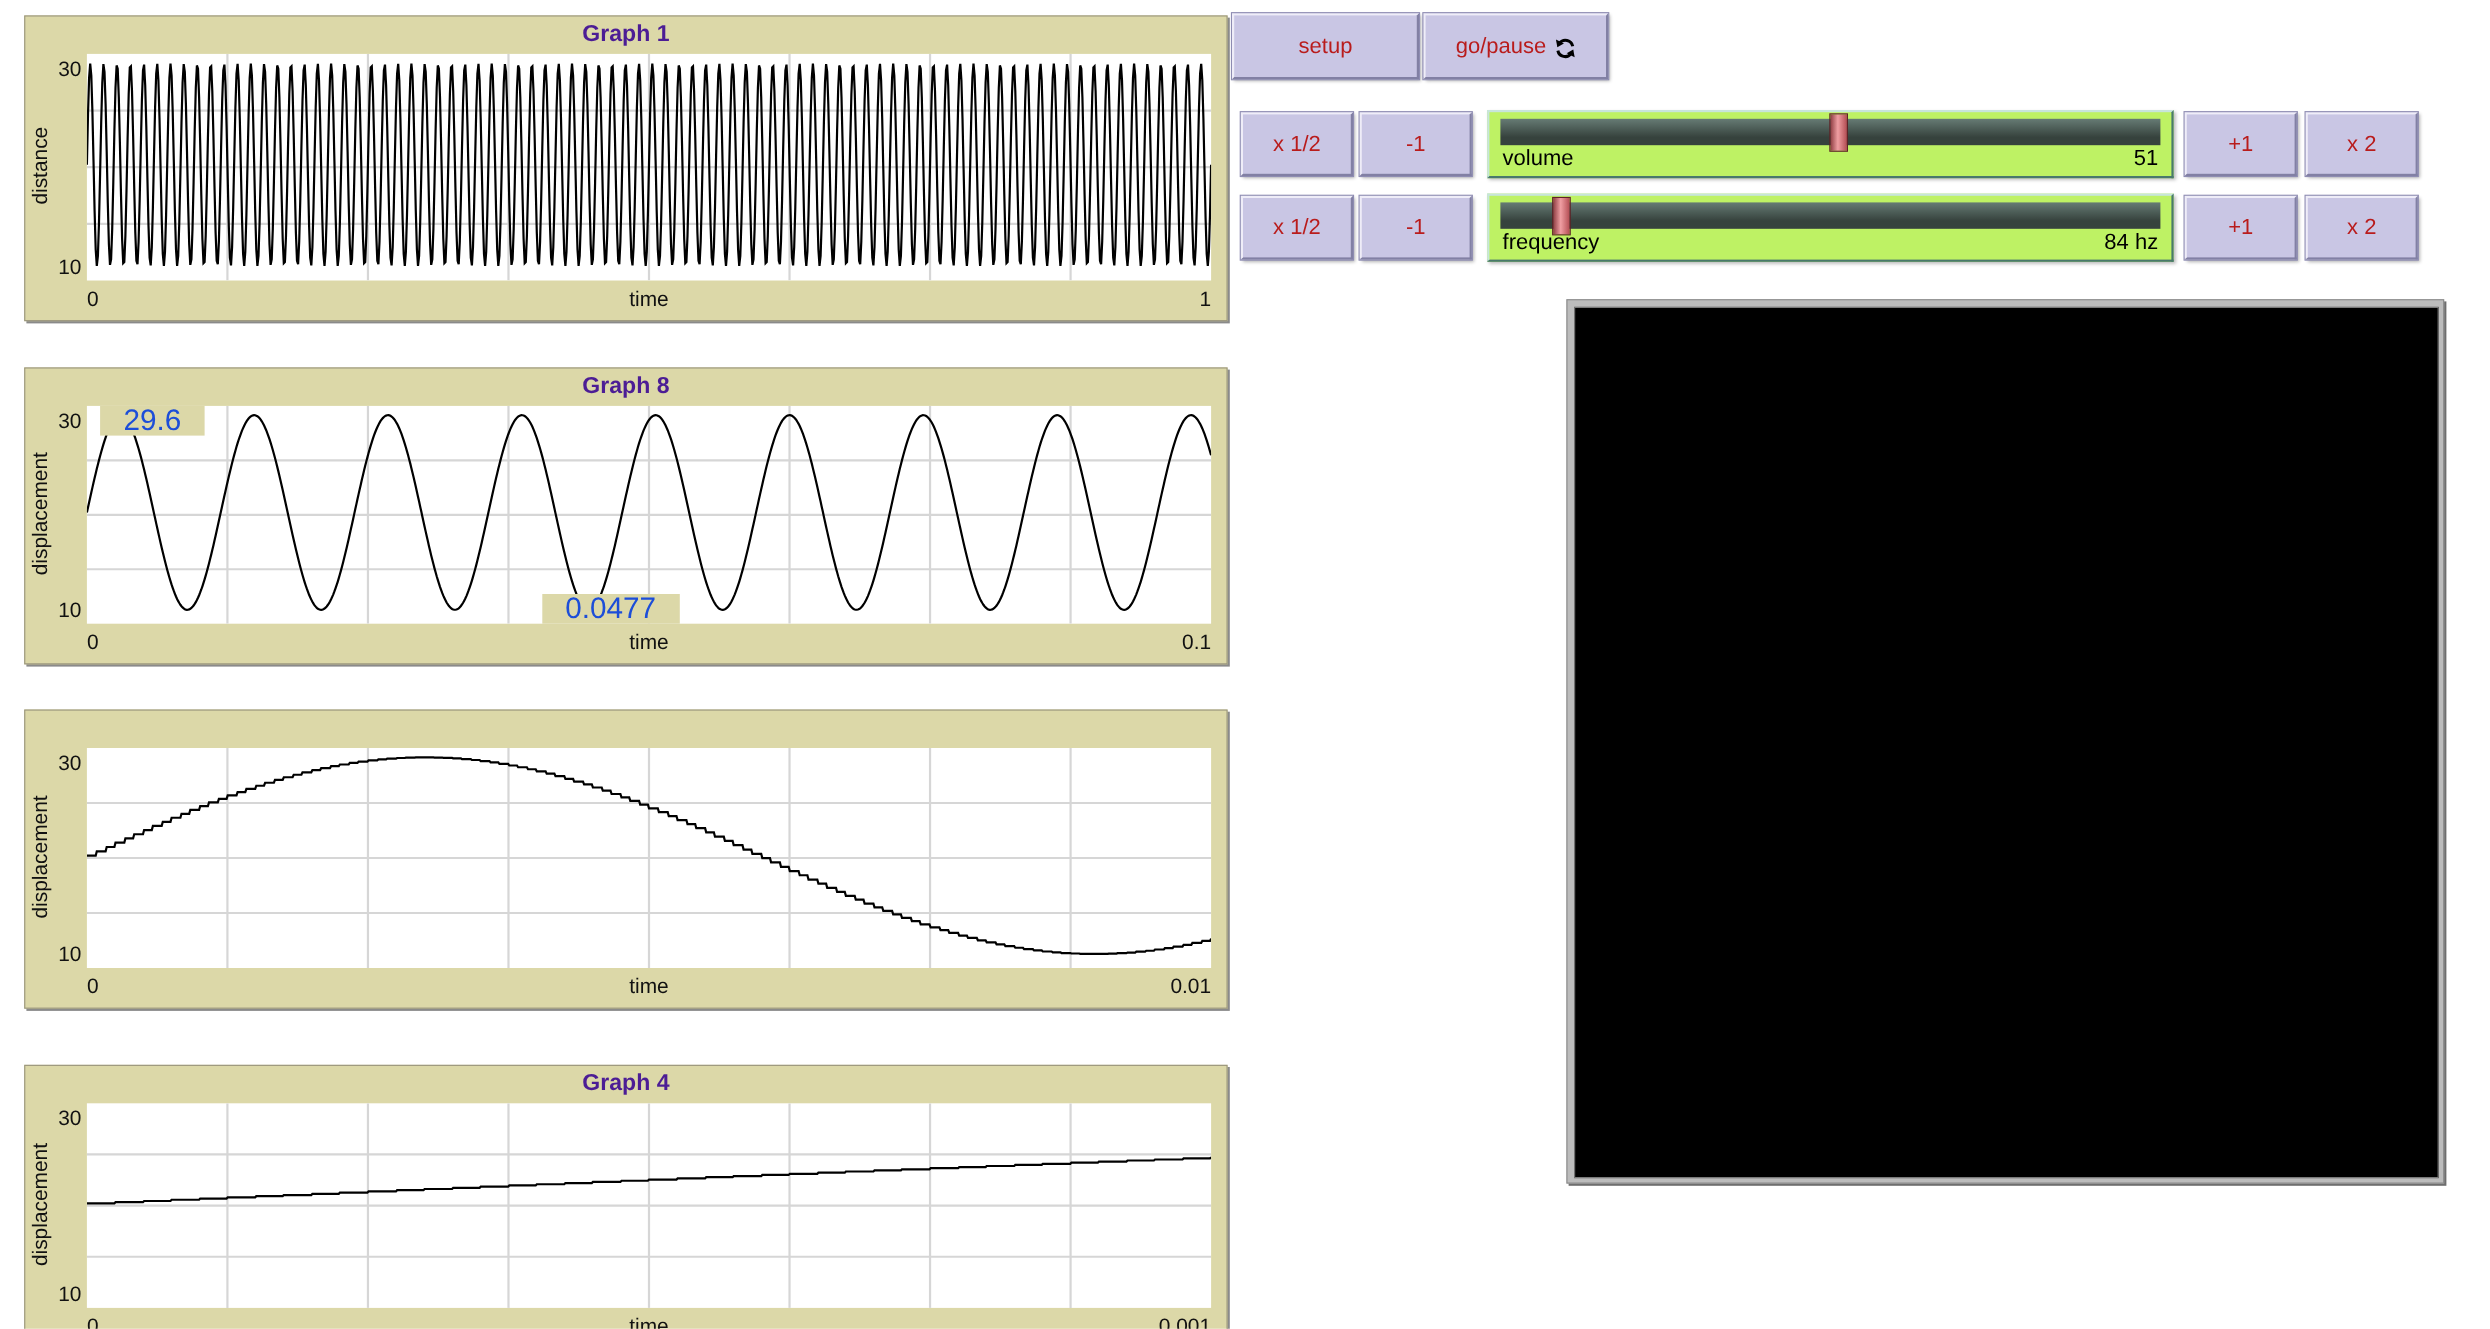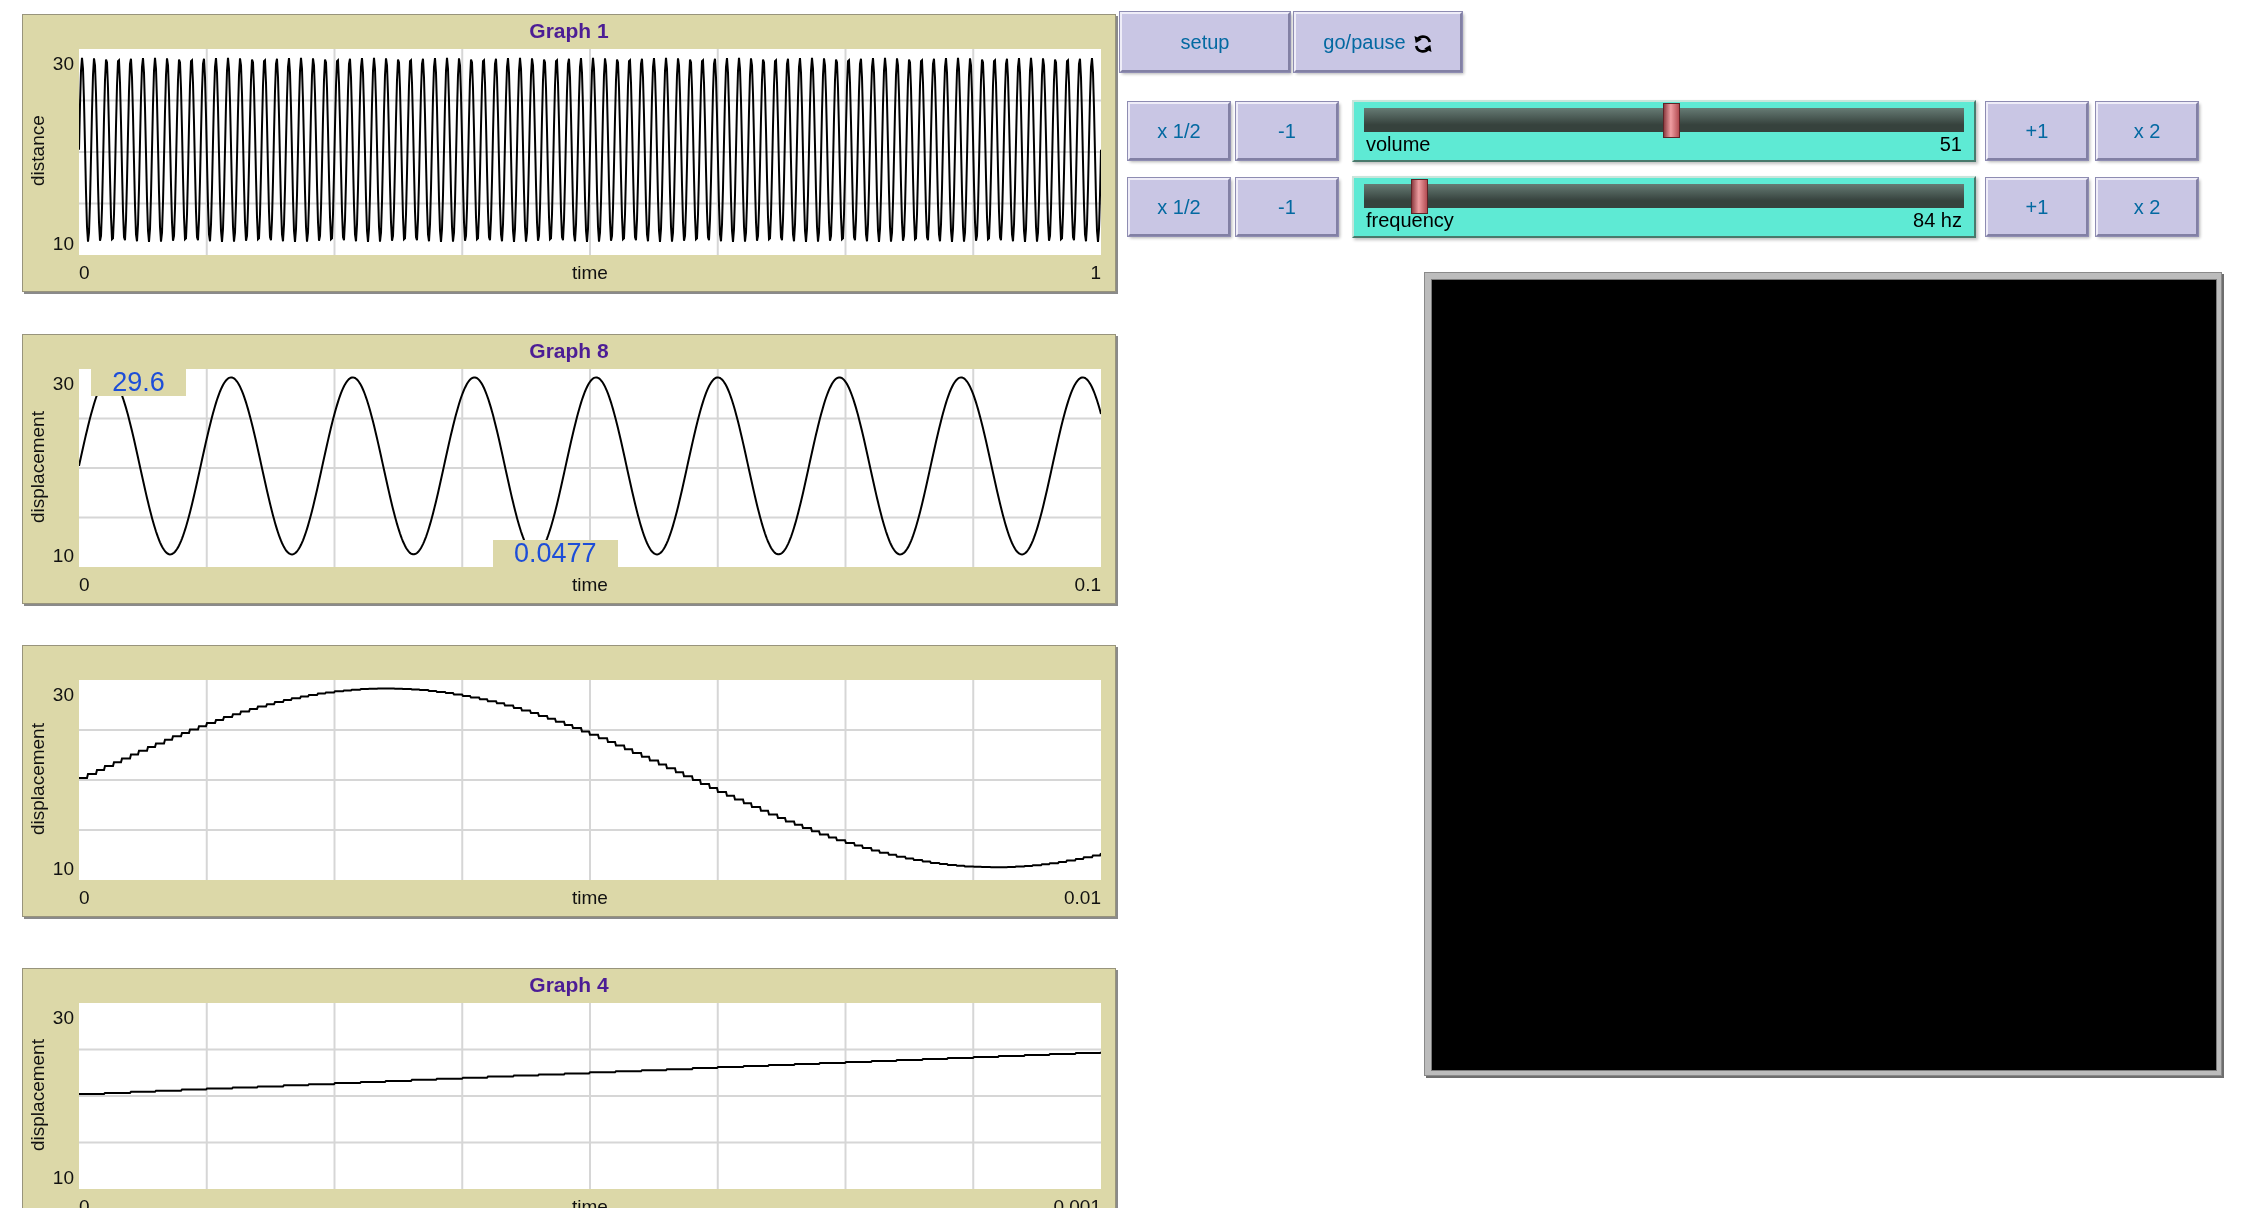--- a/index.html
+++ b/index.html
@@ -30,29 +30,29 @@
   .g-xaxis .xc{position:absolute;left:0;right:0;text-align:center;}
   .g-xaxis .xr{position:absolute;right:0;}
   .anno{position:absolute;font-size:27px;color:#1d4ed8;background:#dcd8a8;
         padding:0 21px;line-height:27px;white-space:nowrap;}
 
   
   .btn{position:absolute;background:#c9c6e4;border:2px solid;
        border-color:#efedf8 #8280a4 #8280a4 #efedf8;outline:1px solid #8e8cb2;
        box-shadow:2px 2px 3px rgba(0,0,0,.3);
        display:flex;align-items:center;justify-content:center;gap:7px;
-       font-size:20px;color:#0369a1;cursor:pointer;}
+       font-size:20px;color:#b91c1c;cursor:pointer;}
   #btn-setup{left:1120px;top:12px;width:166px;height:56px;}
   #btn-go{left:1294px;top:12px;width:164px;height:56px;}
   .fori{width:20px;height:20px;margin-top:4px;}
 
   .row-btn{width:98px;height:54px;}
 
   
-  .slider{position:absolute;width:620px;height:58px;background:#5eead4;
+  .slider{position:absolute;width:620px;height:58px;background:#bef264;
           border:2px solid;border-color:#c8e5db #49796c #49796c #c8e5db;
           box-shadow:2px 2px 3px rgba(0,0,0,.25);cursor:pointer;}
   .track{position:absolute;left:10px;right:10px;top:6px;height:24px;
          background:linear-gradient(#667b74,#36423d 70%);
          border:1px solid #1f2простой724;border-color:#1f2724 #1f2724 #a5cabe #1f2724;}
   .handle{position:absolute;top:-5px;width:15px;height:33px;
           background:linear-gradient(90deg,#8e3d42,#ef9ea2 45%,#b34d53);
           border:1px solid #5e2327;}
   .slabel{position:absolute;left:12px;bottom:4px;font-size:20px;color:#000;}
   .svalue{position:absolute;right:12px;bottom:4px;font-size:20px;color:#000;}

